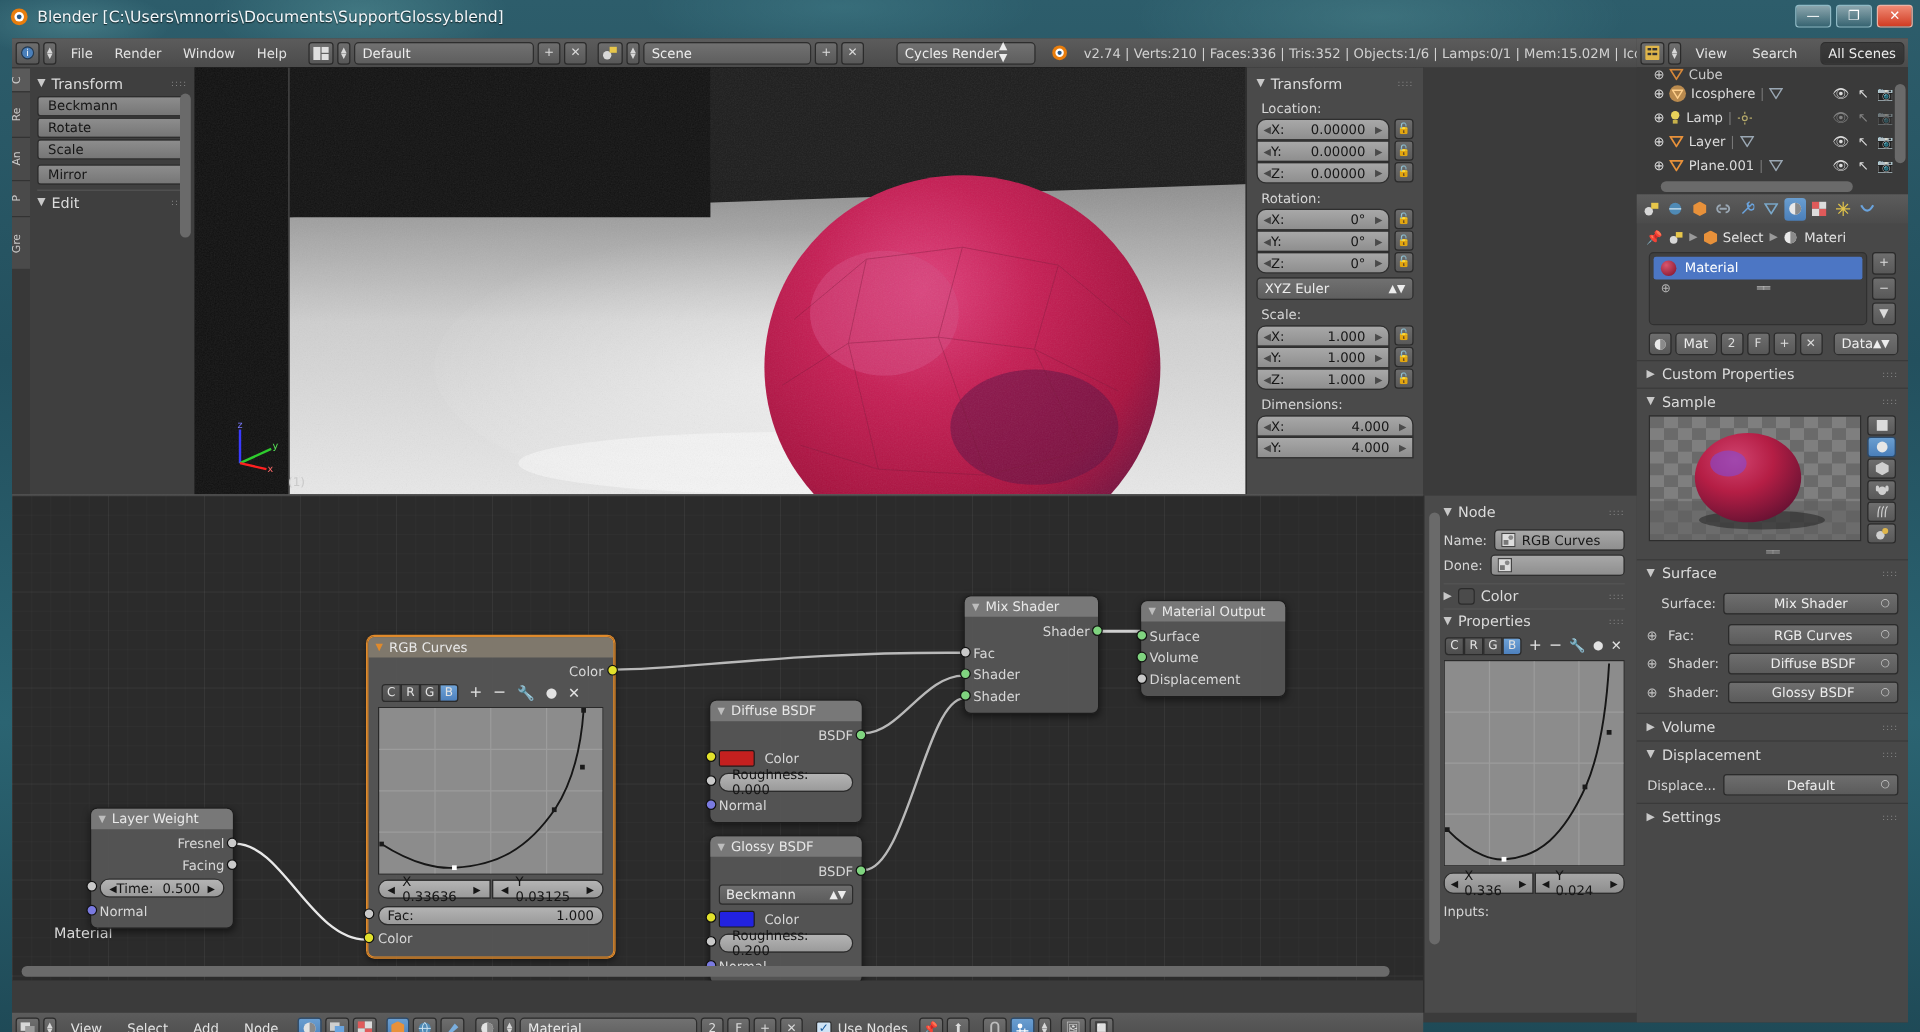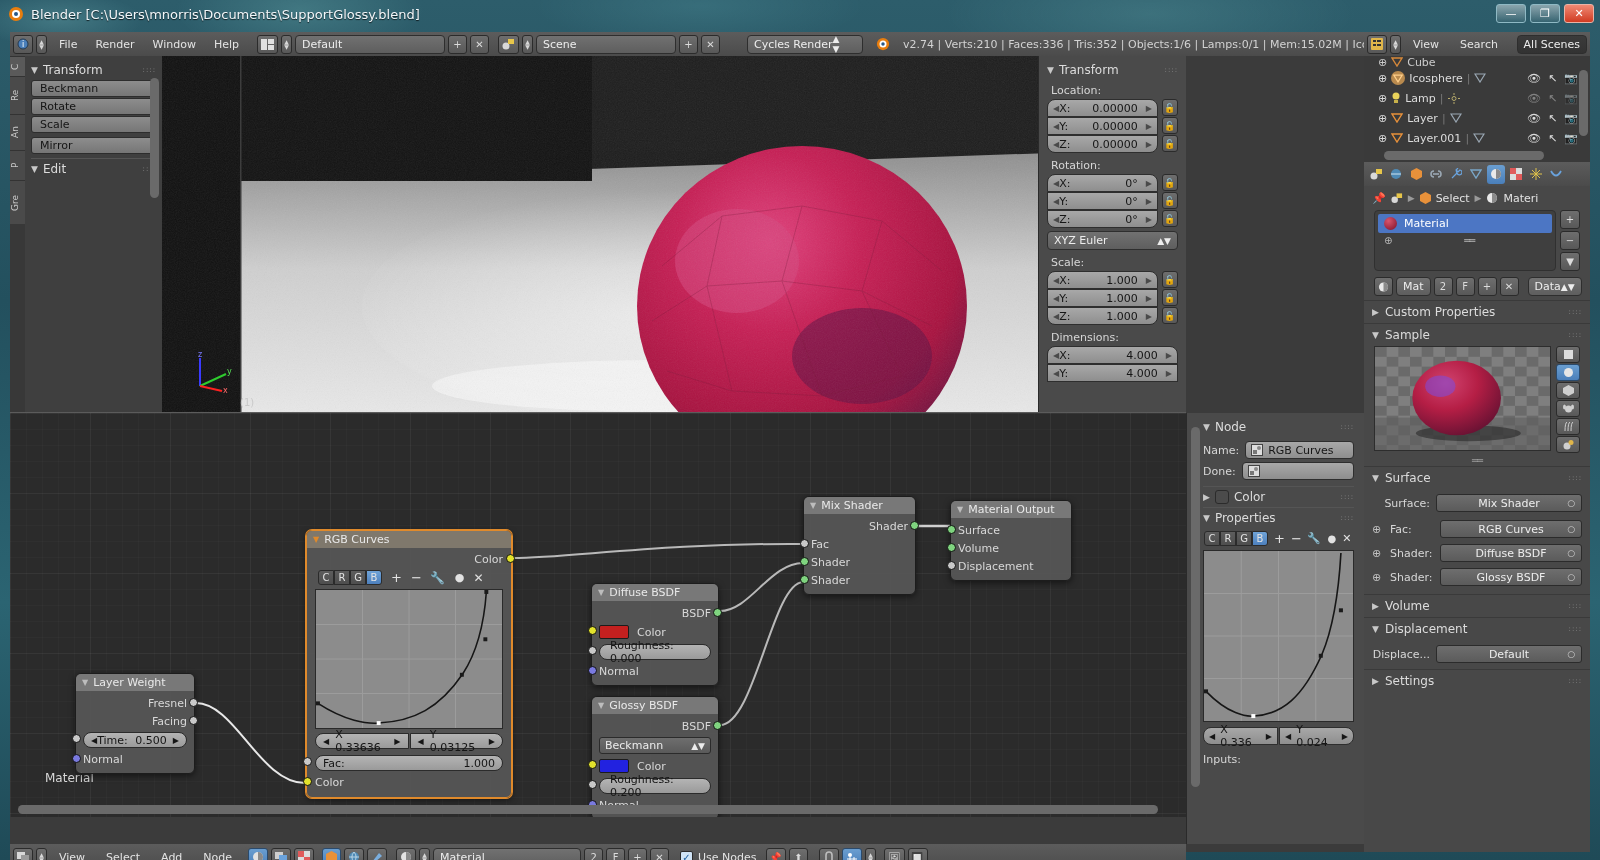--- a/index.html
+++ b/index.html
@@ -1048,21 +1048,21 @@
             <span>👁</span>
             <span>↖</span>
             <span>📷</span>
           </span>
         </div>
         <div class="orow">
           <span>⊕</span>
           <svg width="12" height="10" viewBox="0 0 12 10">
               <path d="M1 1 L11 1 L6 9 Z" fill="none" stroke="#e8913a" stroke-width="1.4"></path>
             </svg>
-          <span>Layer.001</span>
+          <span>Plane.001</span>
           <span style="color:#777">|</span>
           <svg width="12" height="10" viewBox="0 0 12 10">
               <path d="M1 1 L11 1 L6 9 Z" fill="none" stroke="#9aa7b3" stroke-width="1.2"></path>
             </svg>
           <span class="oicons">
             <span>👁</span>
             <span>↖</span>
             <span>📷</span>
           </span>
         </div>

